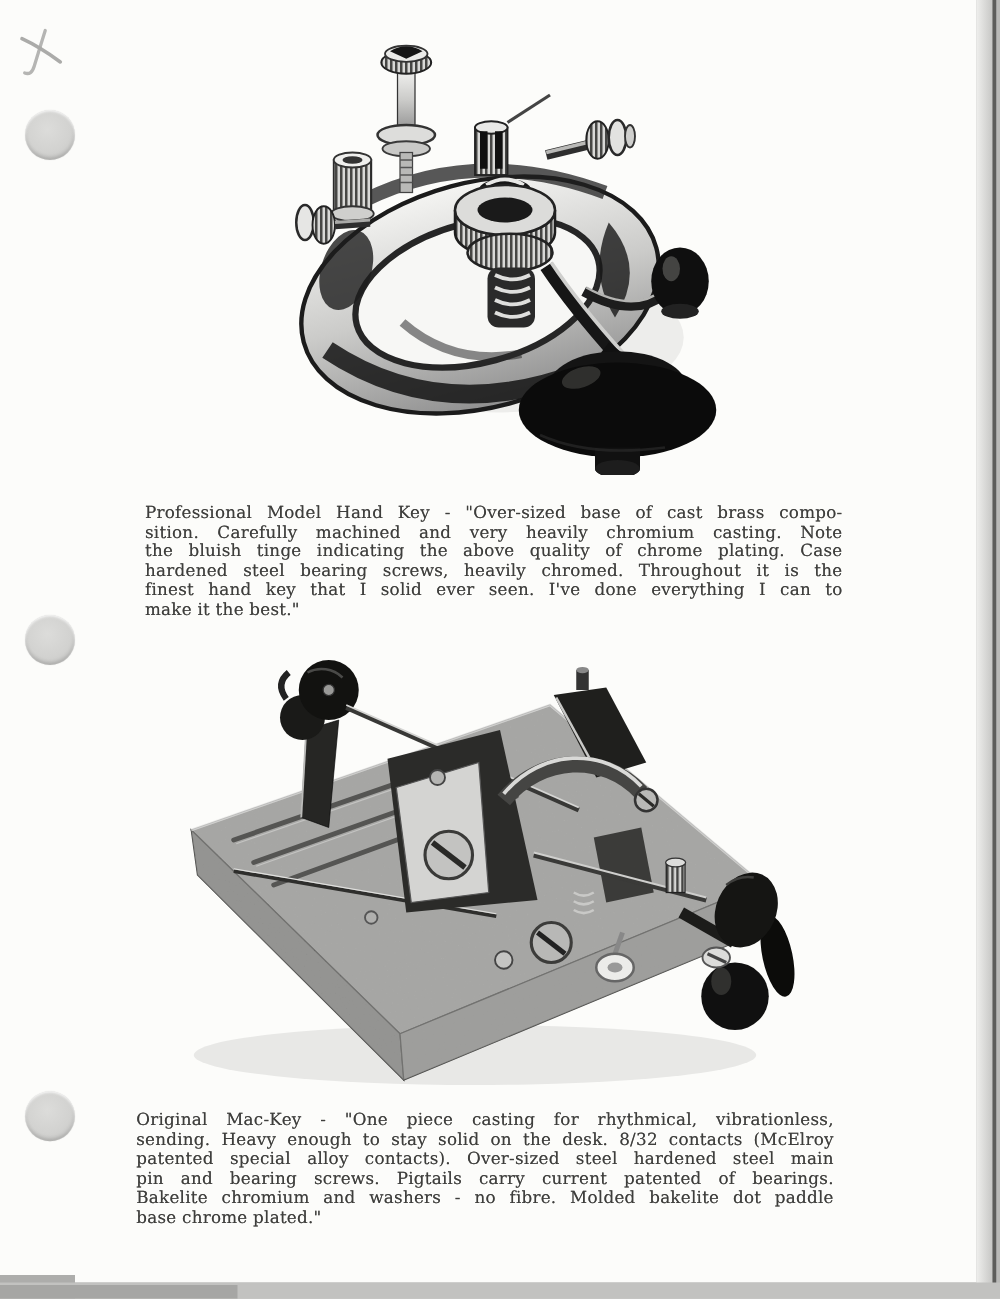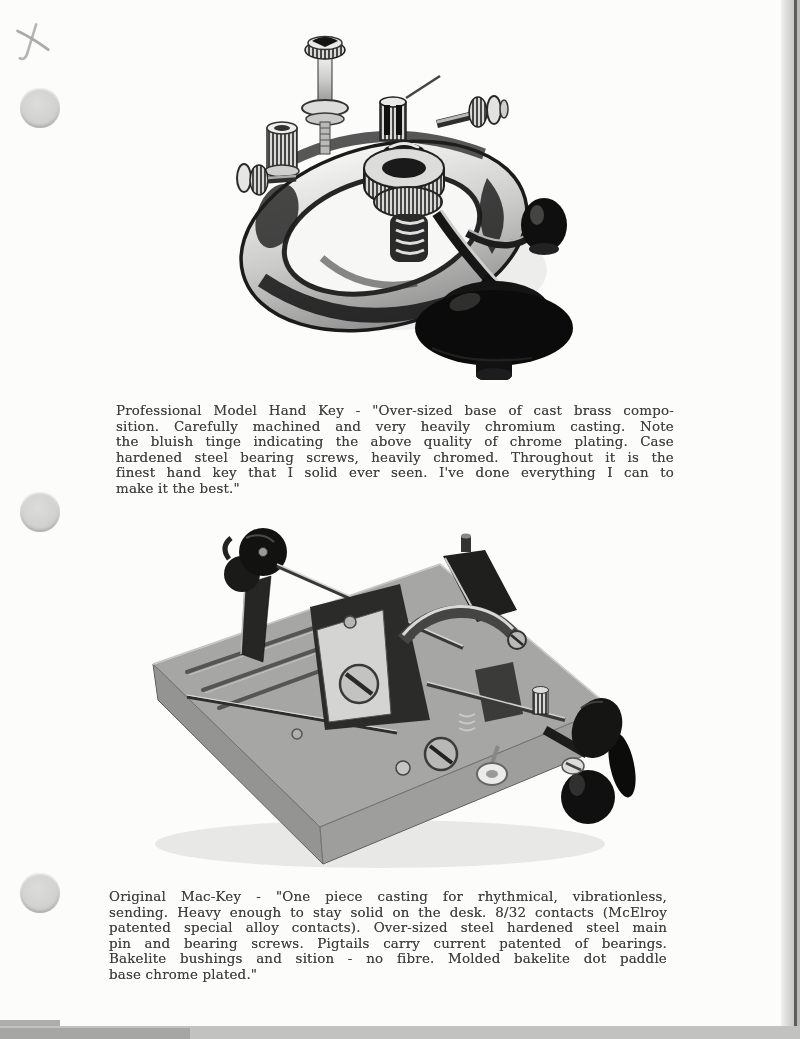--- a/index.html
+++ b/index.html
@@ -277,21 +277,21 @@
       <line x1="421" y1="241" x2="436" y2="248" stroke="#444" stroke-width="2.5"></line>
     </g>
   </svg>
 </figure>
 
 <div class="para para-2">
   <div class="tline">Original Mac-Key - "One piece casting for rhythmical, vibrationless,</div>
   <div class="tline">sending. Heavy enough to stay solid on the desk. 8/32 contacts (McElroy</div>
   <div class="tline">patented special alloy contacts).  Over-sized steel hardened steel main</div>
   <div class="tline">pin and bearing screws.  Pigtails carry current patented of bearings.</div>
-  <div class="tline">Bakelite bushings and sition - no fibre.  Molded bakelite dot paddle</div>
+  <div class="tline">Bakelite chromium and washers - no fibre.  Molded bakelite dot paddle</div>
   <div class="tline last">base chrome plated."</div>
 </div>
 
 <div class="edge-fade"></div>
 <div class="edge-line"></div>
 <div class="bottom-corner-dark"></div>
 <div class="bottom-strip"></div>
 <div class="bottom-left-patch"></div>
 
 </body></html>

